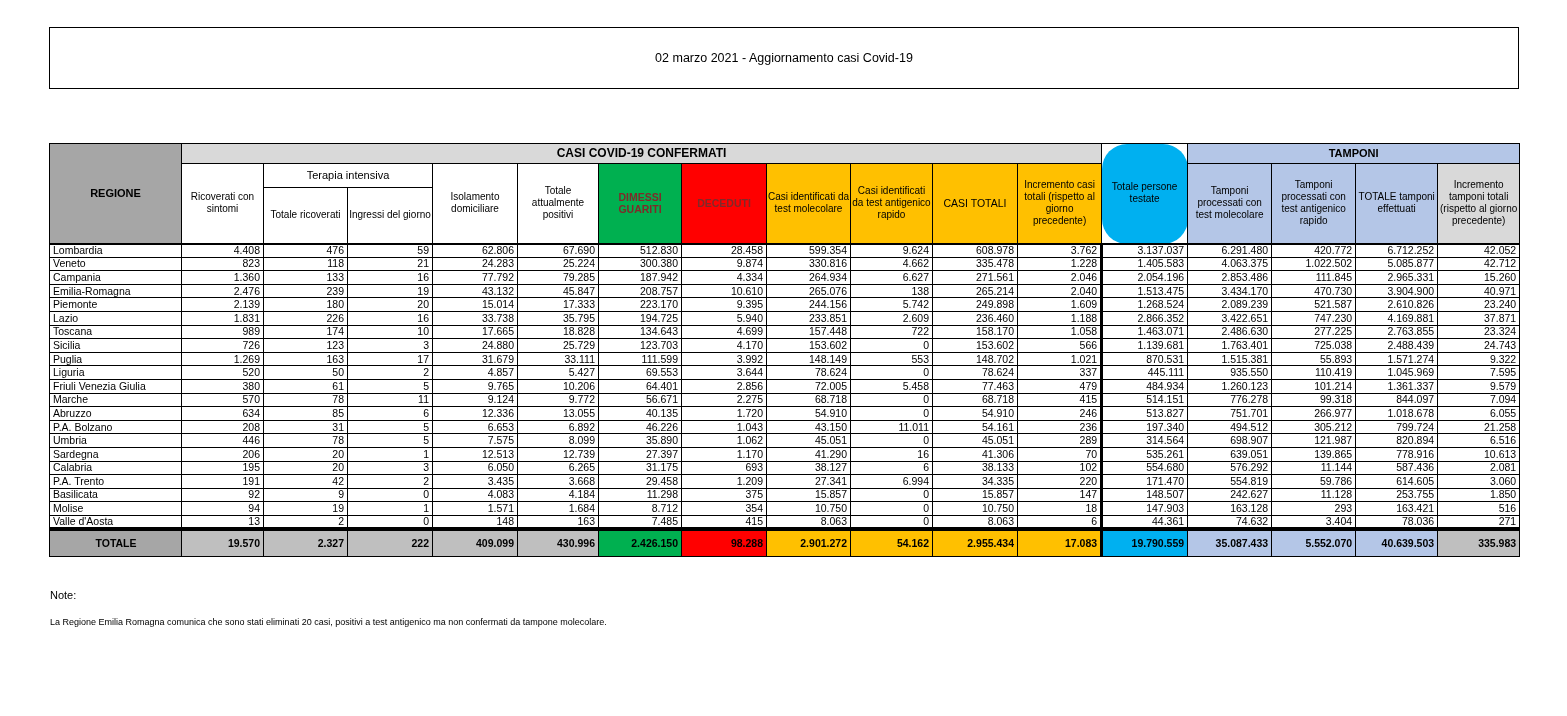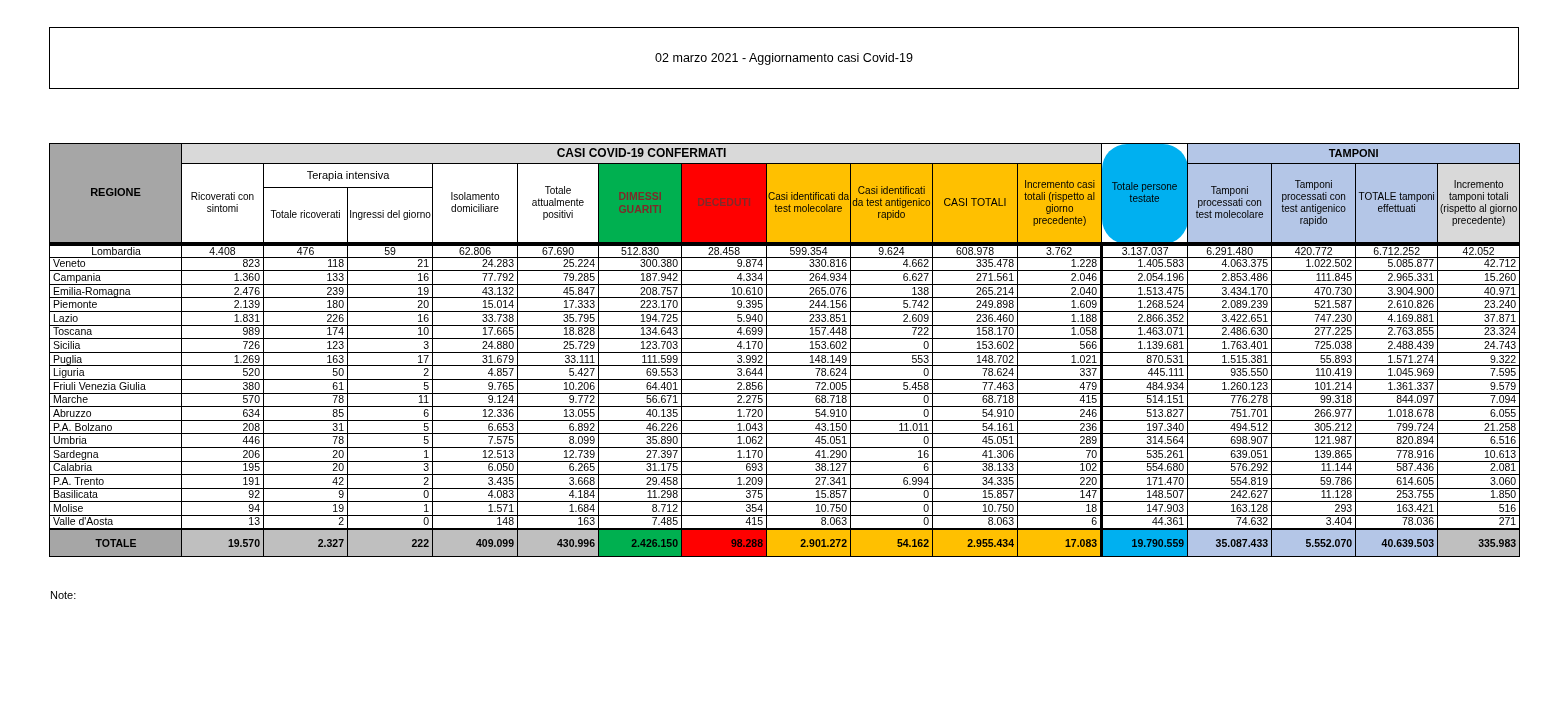--- a/index.html
+++ b/index.html
@@ -43,23 +43,23 @@
   th.amber-head { background:#FFC000; }
   th.amber-head.caps { font-size:10.5px; }
   th.cyan-head  { background:#00B0F0; border-left:3px solid #000;border-radius:25px; }
   th.peri-head  { background:#B4C6E7; }
   th.grayl-head { background:#D9D9D9; }
 
   tbody td { height:13.6px; line-height:1.05; white-space:nowrap; background:#fff; }
   tbody td.region-name { text-align:left; padding:0 2px 0 3px; font-size:10.5px; }
   tbody td.num { text-align:right; padding:0 3px; font-size:10.5px; }
   tbody td.c11 { border-left:3px solid #000; }
-  tbody tr.data-row:first-child td { border-top:4px solid #000000;text-align:center; }
-
-  tr.total-row td { border-top:2px solid #000000; font-weight:bold; height:28px; }
+  tbody tr.data-row:first-child td { border-top:2px solid #000000; }
+
+  tr.total-row td { border-top:4px solid #000000; font-weight:bold; height:28px; }
   tr.total-row td.region-name { background:#A6A6A6; text-align:center; }
   tr.total-row td.t-gray  { background:#BFBFBF; }
   tr.total-row td.t-green { background:#00B050; }
   tr.total-row td.t-red   { background:#FF0000; }
   tr.total-row td.t-amber { background:#FFC000; }
   tr.total-row td.t-cyan  { background:#00B0F0; }
   tr.total-row td.t-peri  { background:#B4C6E7; }
 
   
   .notes { position:absolute; left:50px; top:589px; width:1400px; }
@@ -538,13 +538,14 @@
         <td class="num c12 t-peri">35.087.433</td>
         <td class="num c13 t-peri">5.552.070</td>
         <td class="num c14 t-peri">40.639.503</td>
         <td class="num c15 t-gray">335.983</td>
       </tr>
     </tbody>
 </table>
 
 <div class="notes">
   <div class="notes-label">Note:</div>
+  <div class="note-text">La Regione Emilia Romagna comunica che sono stati eliminati 20 casi, positivi a test antigenico ma non confermati da tampone molecolare.</div>
 </div>
 
 </body></html>

